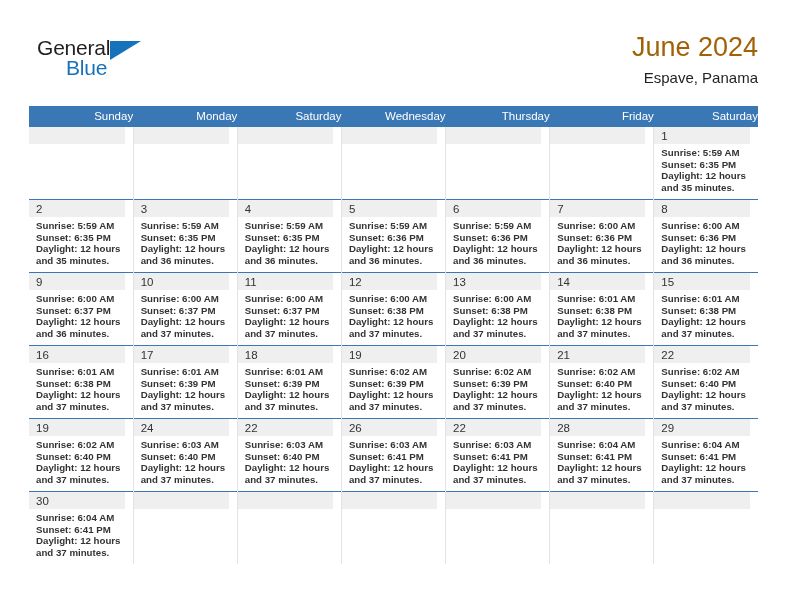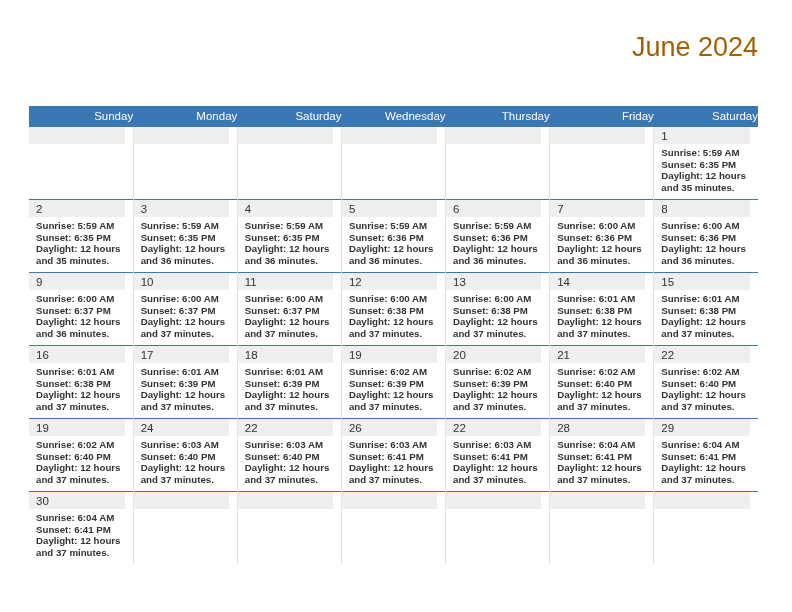--- a/index.html
+++ b/index.html
@@ -145,23 +145,29 @@
   }
   .empty .daynum-band {
     background: #efefef;
   }
 </style>
 </head>
 <body>
 
 <div class="page-header">
 
+  <div class="brand">
+    <span class="brand-general">General</span>
+    <span class="brand-triangle"></span>
+    <span class="brand-blue">Blue</span>
+  </div>
 
   <div class="title-block">
     <div class="month-title">June 2024</div>
+    <div class="location-title">Espave, Panama</div>
   </div>
 
 </div>
 
 <table class="calendar">
   <thead>
     <tr id="weekday-row">
         <th>Sunday</th>
         <th>Monday</th>
         <th>Saturday</th>

